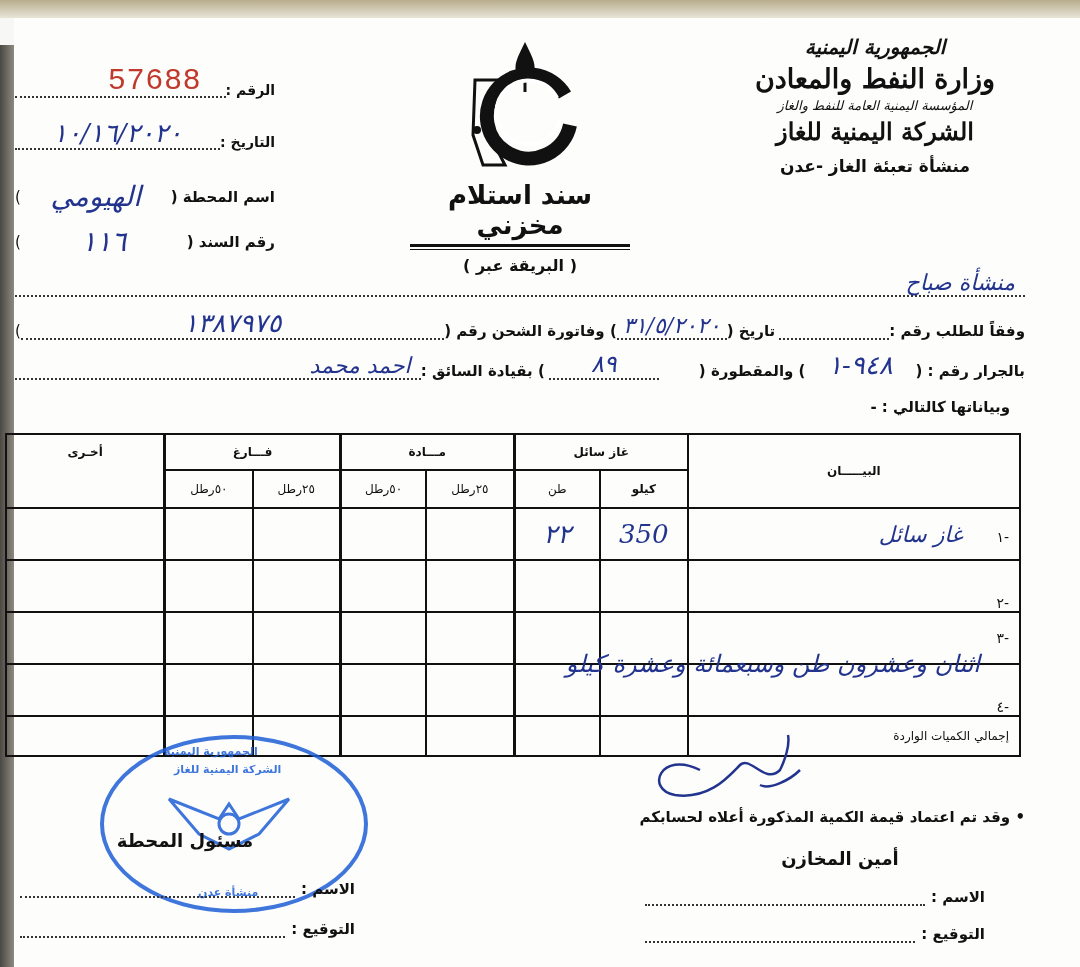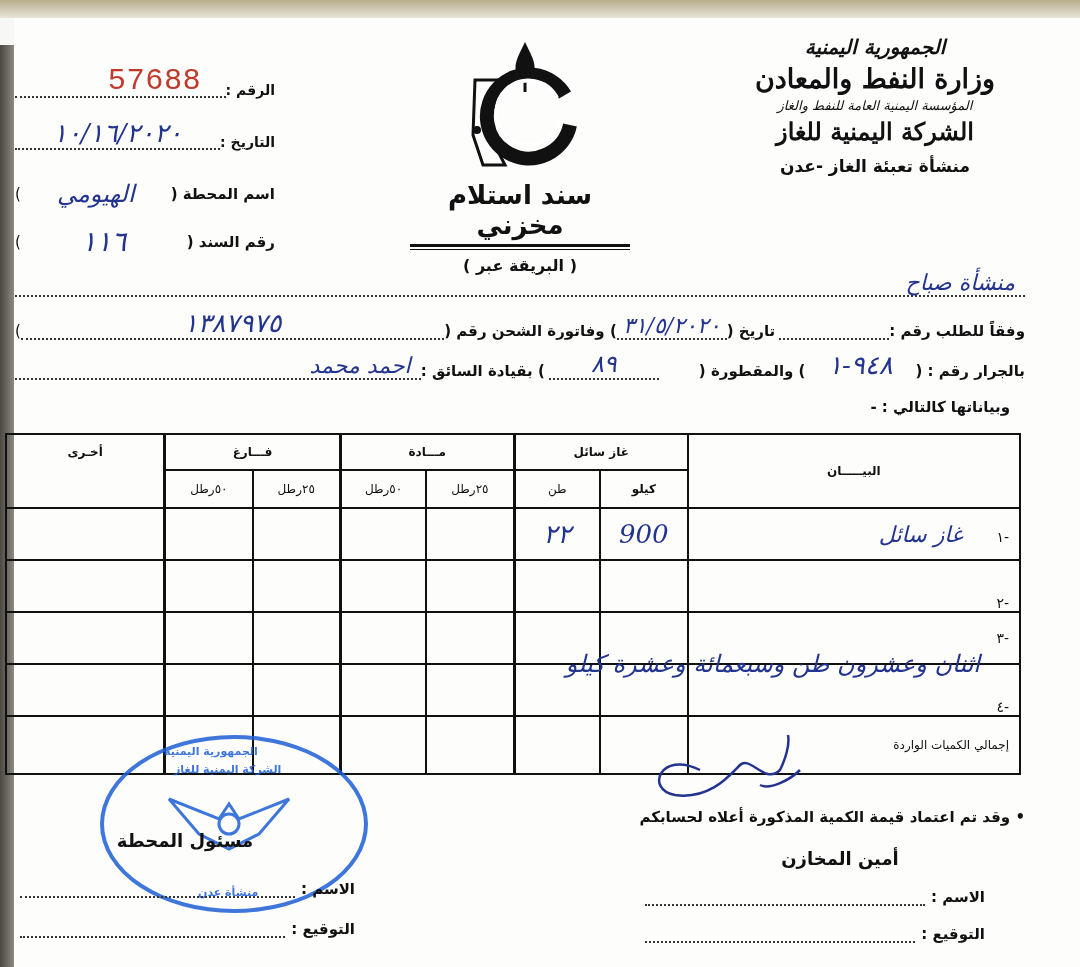--- a/index.html
+++ b/index.html
@@ -57,21 +57,21 @@
   </span>
 </div>
 <div class="abs rtl" style="left:15px;top:118px;width:260px;display:flex;align-items:flex-end;">
   <span style="font-size:14px;font-weight:bold;white-space:nowrap;">التاريخ :</span>
   <span class="dots" style="flex:1;text-align:center;">
     <span class="hand" style="font-size:26px;">١٠/١٦/٢٠٢٠</span>
   </span>
 </div>
 <div class="abs rtl" style="left:15px;top:180px;width:260px;display:flex;align-items:center;">
   <span style="font-size:15px;font-weight:bold;white-space:nowrap;">اسم المحطة (</span>
-  <span class="hand" style="font-size:24px;flex:1;text-align:center;">الهيومي</span>
+  <span class="hand" style="font-size:28px;flex:1;text-align:center;">الهيومي</span>
   <span style="font-size:15px;">)</span>
 </div>
 <div class="abs rtl" style="left:15px;top:225px;width:260px;display:flex;align-items:center;">
   <span style="font-size:15px;font-weight:bold;white-space:nowrap;">رقم السند (</span>
   <span class="hand" style="font-size:28px;flex:1;text-align:center;">١١٦</span>
   <span style="font-size:15px;">)</span>
 </div>
 
 <div class="abs rtl" style="left:15px;top:270px;width:1010px;display:flex;align-items:flex-end;">
   <span class="dots" style="flex:1;">
@@ -130,21 +130,21 @@
     <td>٢٥رطل</td>
     <td class="thick">٥٠رطل</td>
     <td>٢٥رطل</td>
     <td class="thick">٥٠رطل</td>
   </tr>
   <tr style="height:52px;">
     <td style="text-align:right;padding-right:10px;">
       <span style="font-size:14px;">-١</span>
       <span class="hand" style="font-size:22px;margin-right:30px;">غاز سائل</span>
     </td>
-    <td class="hand" style="font-size:26px;">900</td>
+    <td class="hand" style="font-size:26px;">350</td>
     <td class="hand thick" style="font-size:26px;">٢٢</td>
     <td></td>
         <td class="thick"></td>
     <td></td>
         <td class="thick"></td>
     <td></td>
   </tr>
   <tr style="height:52px;">
     <td style="text-align:right;padding-right:10px;vertical-align:bottom;">
       <span style="font-size:14px;">-٢</span>
@@ -174,21 +174,21 @@
       <span style="font-size:14px;">-٤</span>
     </td>
     <td></td>
         <td class="thick"></td>
     <td></td>
         <td class="thick"></td>
     <td></td>
         <td class="thick"></td>
     <td></td>
   </tr>
-  <tr style="height:58px;">
+  <tr style="height:40px;">
     <td style="text-align:right;padding-right:10px;">إجمالي الكميات الواردة</td>
     <td></td>
         <td class="thick"></td>
     <td></td>
         <td class="thick"></td>
     <td></td>
         <td class="thick"></td>
     <td></td>
   </tr>
 </tbody>

